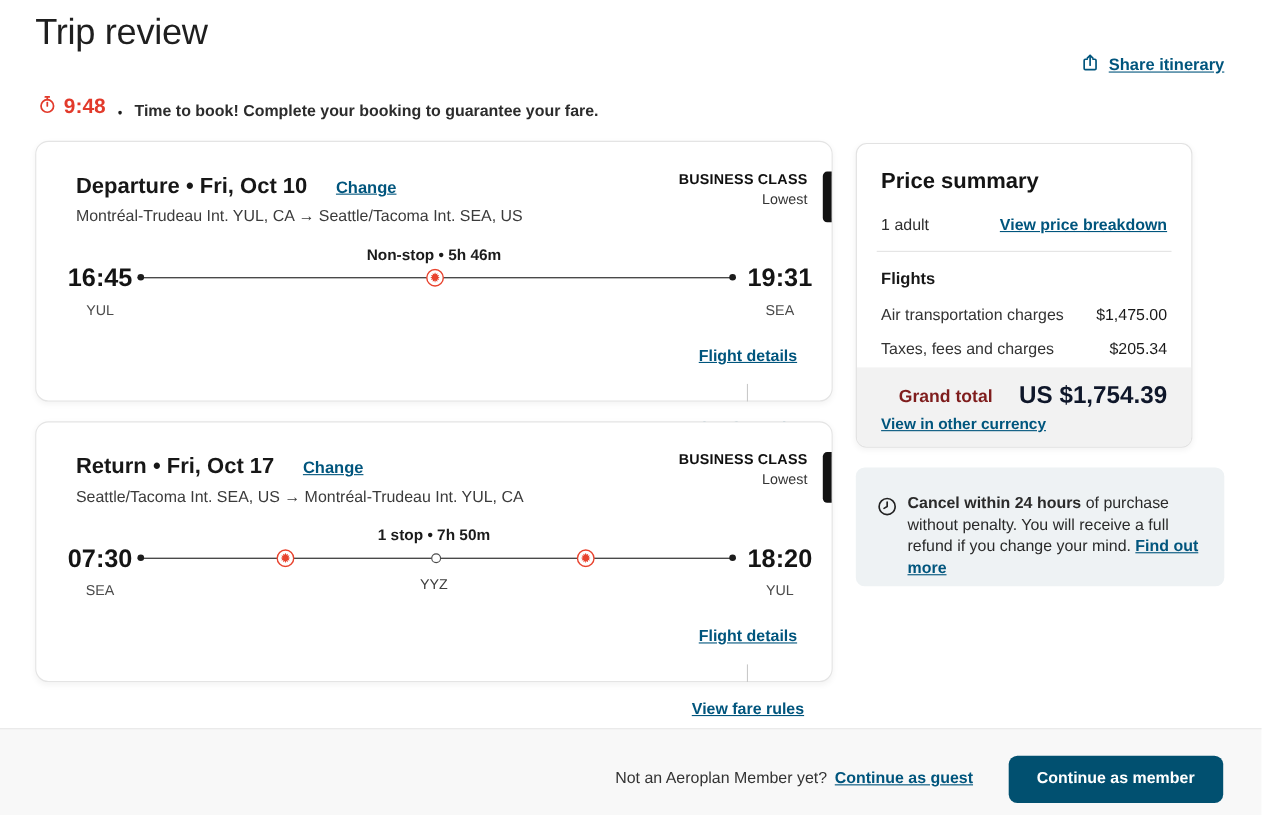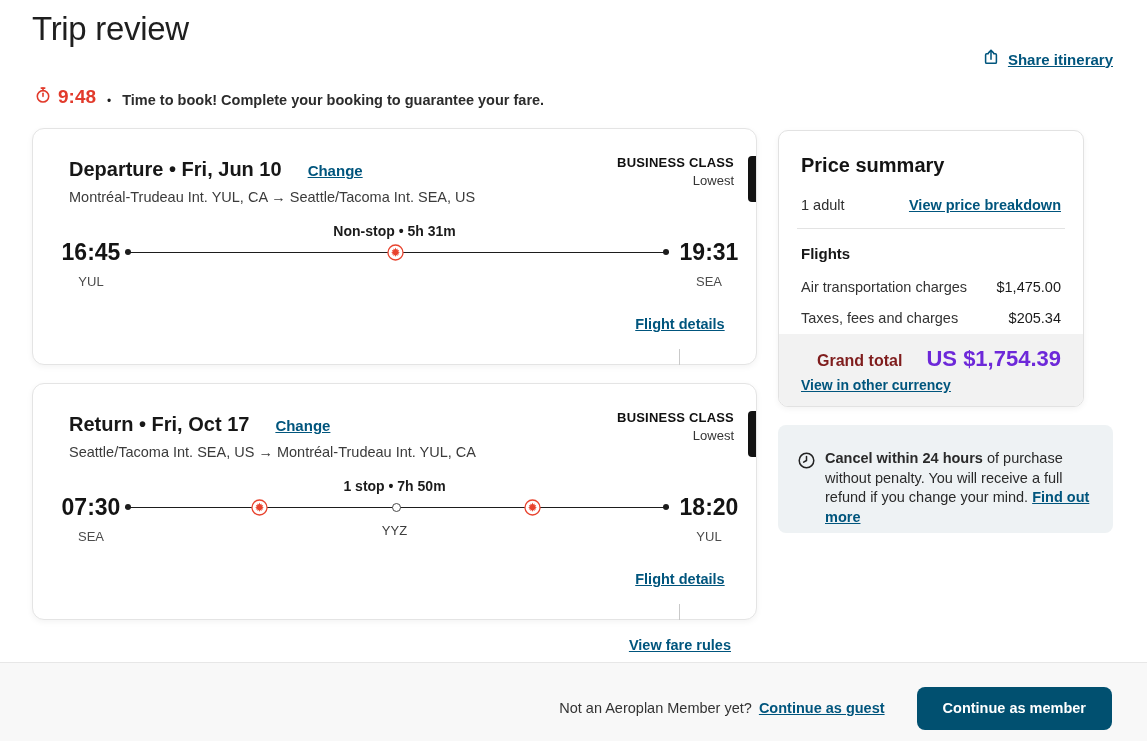--- a/index.html
+++ b/index.html
@@ -125,21 +125,21 @@
   }
   .ps-charge .lbl { color:#333; }
   .ps-charge .amt { color:#1a1a1a; }
   .ps-charge.row0 { top:148px; }
   .ps-charge.row1 { top:179px; }
   .ps-footer {
     position:absolute; left:0; right:0; top:203px; bottom:0;
     background:#f2f2f2;
   }
   .gt-label  { position:absolute; left:38px; top:18px; font-size:16px; font-weight:700; color:#7f1d1d; }
-  .gt-amount { position:absolute; right:22px; top:12px; font-size:22px; font-weight:700; color:#6d28d9; }
+  .gt-amount { position:absolute; right:22px; top:12px; font-size:22px; font-weight:700; color:#0f172a; }
   .gt-currency { position:absolute; left:22px; top:43px; font-size:14px; font-weight:600; color:#00557d; text-decoration:underline; }
 
   
   .cancel-box {
     position:absolute; left:778px; top:425px; width:335px; height:108px;
     background:#eef2f4; border-radius:8px;
   }
   .cancel-box .clock { position:absolute; left:19px; top:26px; }
   .cancel-text {
     position:absolute; left:47px; right:16px; top:24px;
@@ -191,30 +191,30 @@
       <path d="M12 13.8V9.6"></path>
     </svg>
   </span>
   <span class="timer-count">9:48</span>
   <span class="timer-sep">•</span>
   <span class="timer-msg">Time to book! Complete your booking to guarantee your fare.</span>
 </div>
 
 <div class="flight-card" id="card-departure">
   <div class="card-header">
-    <span class="seg-heading">Departure • Fri, Jun 10</span>
+    <span class="seg-heading">Departure • Fri, Oct 10</span>
     <a class="change-link">Change</a>
   </div>
   <div class="cabin">
     <div class="cabin-class">BUSINESS CLASS</div>
     <div class="cabin-fare">Lowest</div>
   </div>
   <div class="cabin-tab"></div>
   <div class="route">Montréal-Trudeau Int. YUL, CA → Seattle/Tacoma Int. SEA, US</div>
-  <div class="itin-summary">Non-stop • 5h 31m</div>
+  <div class="itin-summary">Non-stop • 5h 46m</div>
 
   <div class="tl-endpoint left">
     <div class="tl-time">16:45</div>
     <div class="tl-code">YUL</div>
   </div>
   <div class="tl-line"></div>
   <span class="ac-roundel" style="left:354px;">
     <svg width="17" height="17" viewBox="0 0 24 24">
       <circle cx="12" cy="12" r="10.6" fill="#ffffff" stroke="#e8432e" stroke-width="1.8"></circle>
       <path fill="#e8432e" d="M12 5 L13.1 7.6 L15.2 6.3 L14.6 8.8 L17.2 8.5 L15.7 10.6 L18.2 11.6 L15.9 12.8 L17.3 14.8 L14.7 14.4 L15 17 L12.9 15.5 L12 18.5 L11.1 15.5 L9 17 L9.3 14.4 L6.7 14.8 L8.1 12.8 L5.8 11.6 L8.3 10.6 L6.8 8.5 L9.4 8.8 L8.8 6.3 L10.9 7.6 Z"></path>

